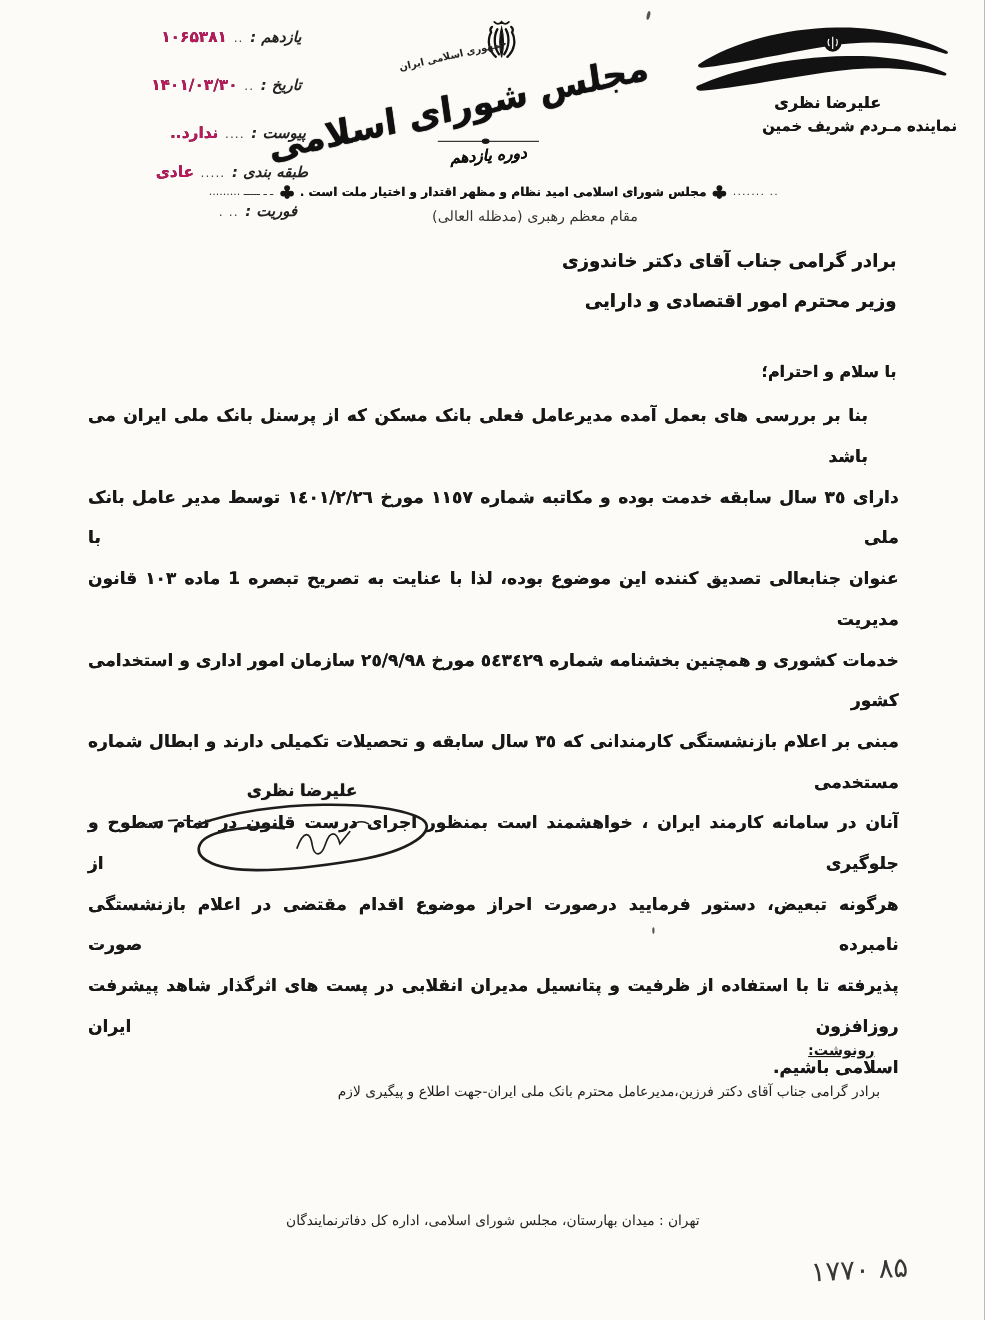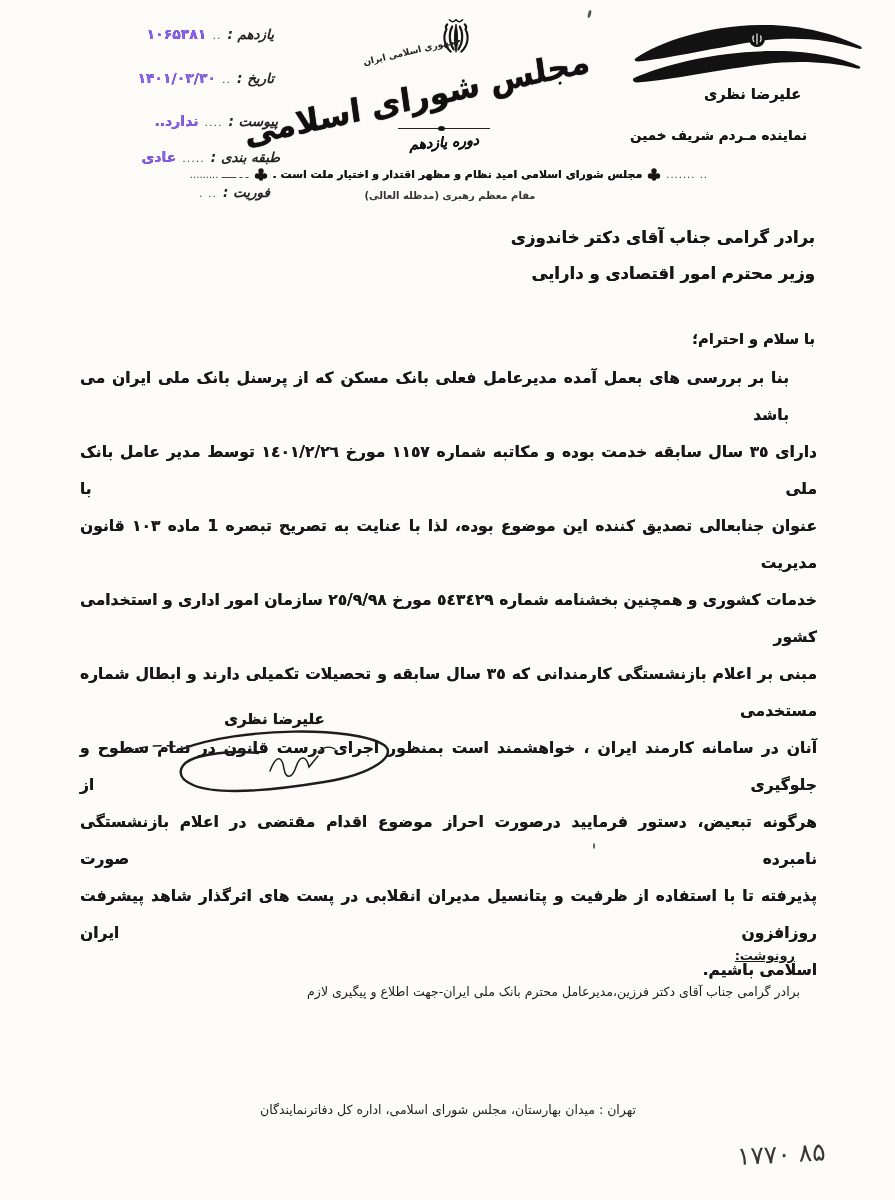--- a/index.html
+++ b/index.html
@@ -6,38 +6,38 @@
   .page{
     position:relative;width:895px;height:1200px;margin:0 auto;
     background:#fcfbf8;overflow:hidden;
     font-family:"DejaVu Sans",sans-serif;color:#171717;
   }
   .abs{position:absolute;}
   
   .field-row{display:flex;direction:rtl;align-items:baseline;gap:6px;white-space:nowrap;}
   .field-label{font-style:italic;font-weight:600;font-size:13.5px;color:#222;}
   .field-dots{font-size:11px;color:#444;letter-spacing:1px;}
-  .field-value{font-weight:700;font-size:14px;color:#8b5cf6;text-shadow:0 0 .4px #111;}
+  .field-value{font-weight:700;font-size:14px;color:#be185d;text-shadow:0 0 .4px #111;}
   
   .emblem-caption{font-size:9px;font-weight:600;transform:rotate(-13deg);color:#222;text-align:center;}
   .calligraphy{
     font-size:32px;font-weight:700;direction:rtl;text-align:center;line-height:1.05;
     transform:rotate(-12deg) skewX(-4deg);text-shadow:0 0 1px #111;color:#101010;white-space:nowrap;
   }
   .term-divider{border-top:1.6px solid #222;}
   .term-divider i{position:absolute;left:44%;top:-3.5px;width:7px;height:5px;background:#181818;border-radius:50%;}
   .term{font-size:14px;font-weight:700;font-style:italic;transform:rotate(-4deg);text-align:center;direction:rtl;color:#101010;text-shadow:0 0 .5px #111;}
   
   .slogan-row{display:flex;direction:rtl;align-items:center;gap:5px;white-space:nowrap;}
   .slogan-text{font-size:11px;font-weight:700;color:#151515;text-shadow:0 0 .4px #151515;}
   .slogan-leader{font-size:10px;color:#333;letter-spacing:1px;}
-  .slogan-attr{font-size:10px;font-weight:700;color:#333;text-align:center;direction:rtl;}
+  .slogan-attr{font-size:13px;font-weight:400;color:#333;text-align:right;direction:rtl;}
   
   .mp-name{font-size:14.5px;font-weight:700;text-align:center;direction:rtl;text-shadow:0 0 .6px #111;}
-  .mp-title{font-size:13.5px;font-weight:700;text-align:left;direction:rtl;text-shadow:0 0 .5px #111;margin-top:20px;}
+  .mp-title{font-size:13.5px;font-weight:700;text-align:right;direction:rtl;text-shadow:0 0 .5px #111;}
   
   .recipient{direction:rtl;text-align:right;font-size:16.5px;font-weight:700;line-height:36px;text-shadow:0 0 .6px #111;}
   .salutation{direction:rtl;font-size:14.5px;font-weight:700;text-shadow:0 0 .3px #111;}
   .body-block{direction:rtl;}
   .body-line{
     direction:rtl;font-size:15.5px;font-weight:600;line-height:37px;color:#181818;
     text-align:justify;text-align-last:justify;text-shadow:0 0 .3px #222;
   }
   .body-line.first{padding-right:28px;}
   .body-line.last{text-align-last:right;}

